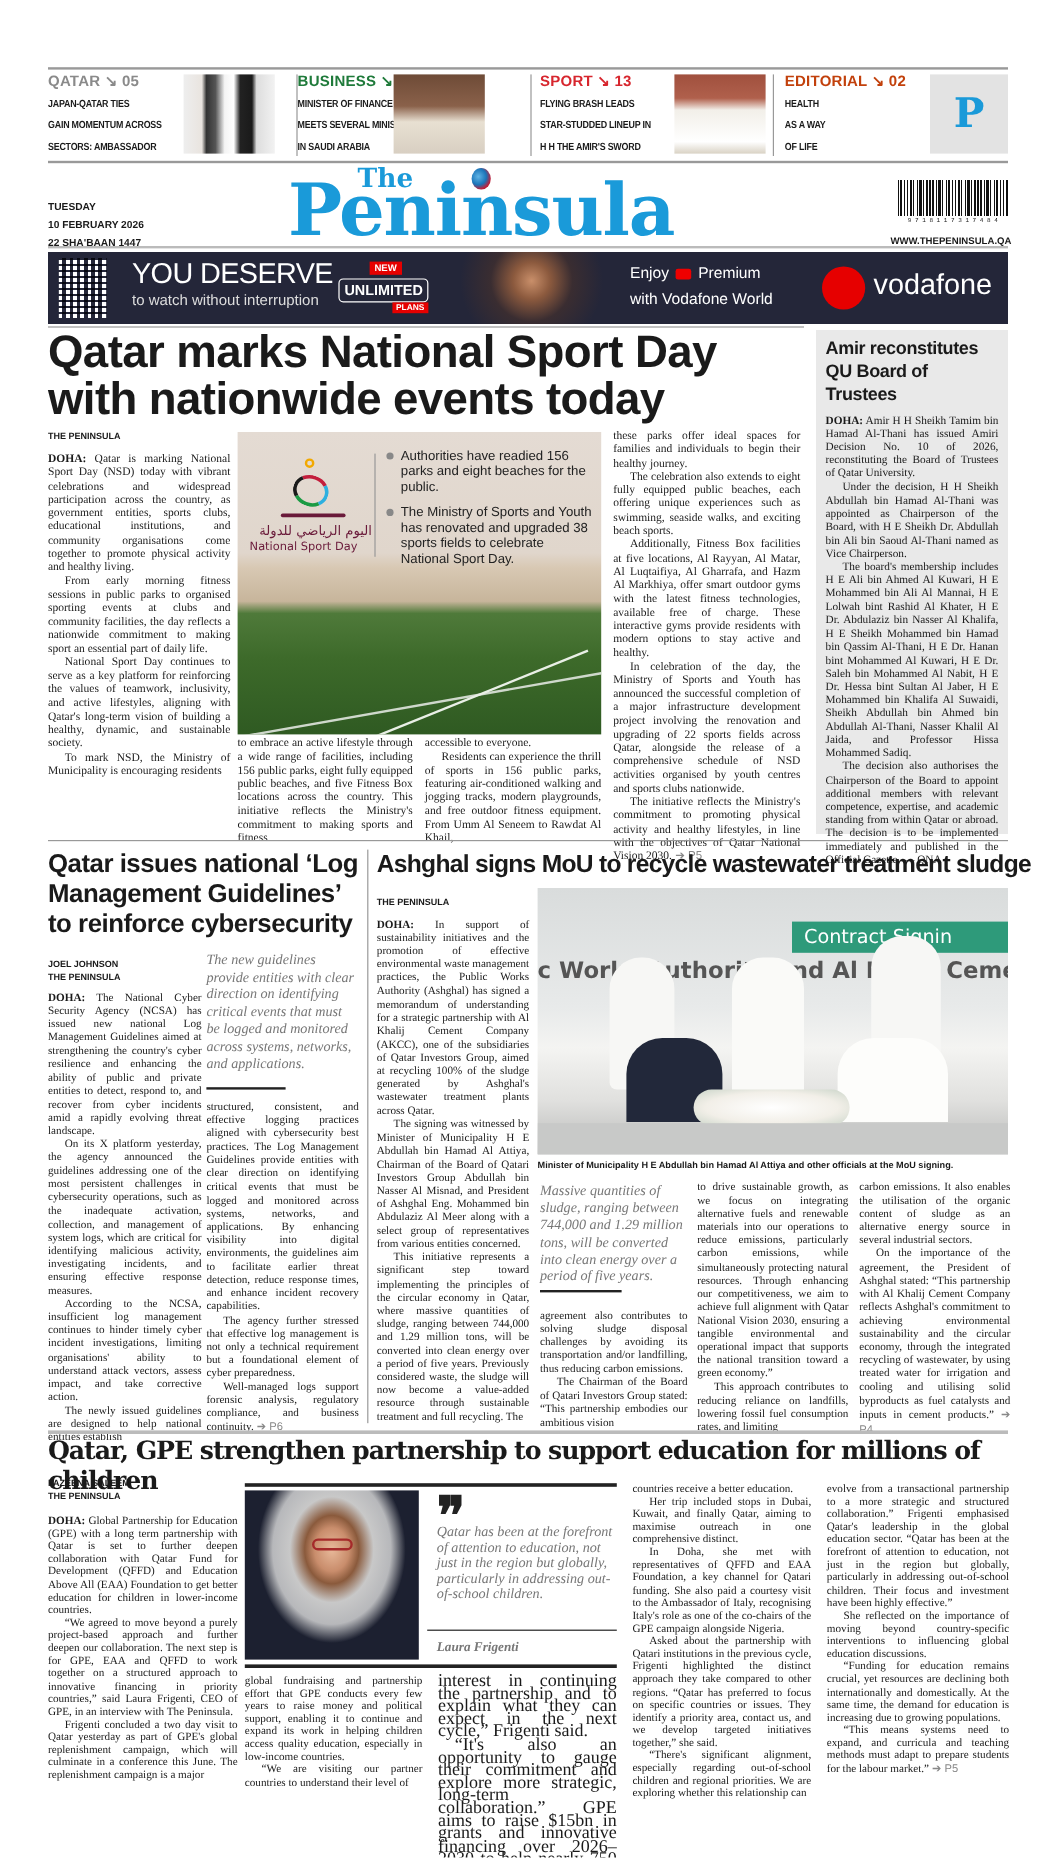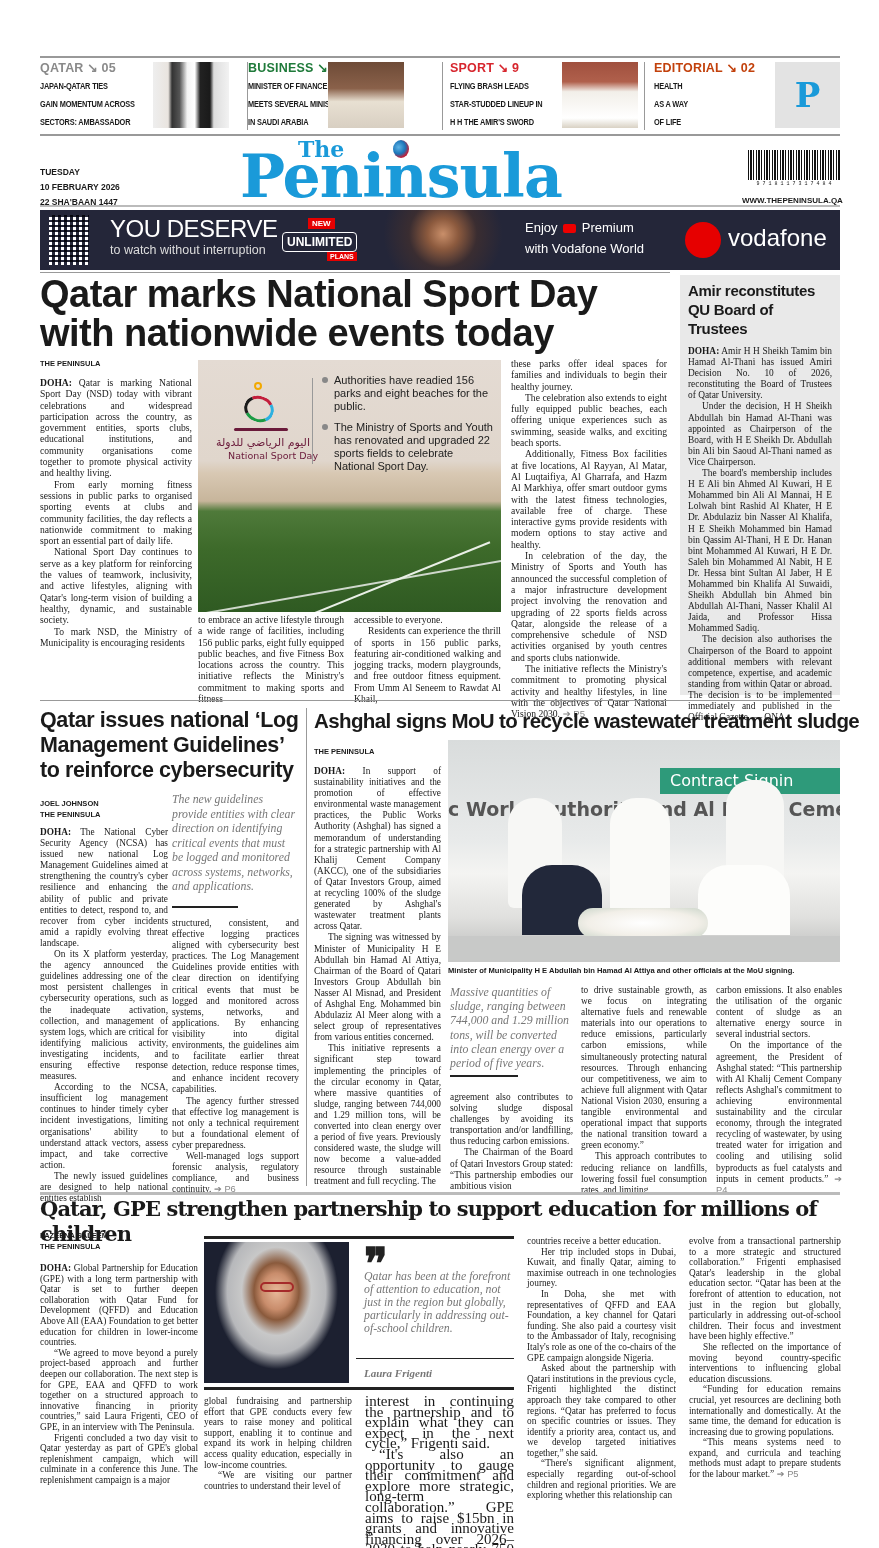--- a/index.html
+++ b/index.html
@@ -52,21 +52,21 @@
   <div class="t-sec" style="color:#1f7a3a">BUSINESS ↘ 10</div>
   <div class="t-lines">
     <div>MINISTER OF FINANCE</div>
       <div>MEETS SEVERAL MINISTERS</div>
       <div>IN SAUDI ARABIA</div>
   </div>
   <div class="t-img" style="left:80px;background:linear-gradient(180deg,#6e4b37 0,#8a614a 40%,#e8e0d2 60%,#d8cfc2 100%)"></div>
 </div>
 <div class="vsep" style="left:442px;top:62px;height:68px"></div>
 <div class="teaser" style="left:450px;width:200px">
-  <div class="t-sec" style="color:#d7262e">SPORT ↘ 9</div>
+  <div class="t-sec" style="color:#d7262e">SPORT ↘ 13</div>
   <div class="t-lines">
     <div>FLYING BRASH LEADS</div>
       <div>STAR-STUDDED LINEUP IN</div>
       <div>H H THE AMIR'S SWORD</div>
   </div>
   <div class="t-img" style="left:112px;background:linear-gradient(180deg,#a0503e 0,#b0604c 30%,#f2efe9 45%,#ffffff 85%,#d9d2c4 100%)"></div>
 </div>
 <div class="vsep" style="left:644px;top:62px;height:68px"></div>
 <div class="teaser" style="left:654px;width:186px">
   <div class="t-sec" style="color:#c2410c">EDITORIAL ↘ 02</div>
@@ -124,25 +124,25 @@
     <p>To mark NSD, the Ministry of Municipality is encouraging residents</p>
   </div>
 
 <div class="photo" style="left:198px;top:360px;width:303px;height:252px;background:linear-gradient(180deg,#e4dbd3 0,#e0d6cc 40%,#d8c8b3 45%,#c7b59b 56%,#4f7a3a 60%,#3d6a2a 75%,#2f5a22 100%)">
   <div style="position:absolute;left:32px;top:22px;width:58px;height:50px">
     <div style="position:absolute;left:24px;top:0;width:8px;height:8px;border-radius:50%;border:2px solid #f2a900"></div>
     <div style="position:absolute;left:14px;top:14px;width:30px;height:26px;border:3px solid #1b1b1b;border-color:#c31e3c #2db0e0 #1b9b44 #1b1b1b;border-radius:50%;transform:rotate(20deg)"></div>
     <div style="position:absolute;left:4px;top:46px;width:54px;height:3px;background:#6a1a3a;border-radius:2px"></div>
   </div>
   <div style="position:absolute;left:10px;top:76px;width:110px;text-align:center;color:#6a1a3a;font-size:11px;font-family:'DejaVu Sans',sans-serif">اليوم الرياضي للدولة</div>
-  <div style="position:absolute;left:10px;top:90px;width:110px;text-align:right;color:#6a1a3a;font-size:9.5px;font-family:'DejaVu Sans',sans-serif">National Sport Day</div>
+  <div style="position:absolute;left:10px;top:90px;width:110px;text-align:left;color:#6a1a3a;font-size:9.5px;font-family:'DejaVu Sans',sans-serif">National Sport Day</div>
   <div style="position:absolute;left:114px;top:18px;width:1px;height:86px;background:#999"></div>
   <div style="position:absolute;left:124px;top:14px;width:172px;font-family:'Liberation Sans',sans-serif;font-size:11px;line-height:13px;color:#222">
     <div style="position:relative;padding-left:12px;margin-bottom:8px"><span style="position:absolute;left:0;top:3px;width:6px;height:6px;border-radius:50%;background:#888"></span><span>Authorities have readied 156 parks and eight beaches for the public.</span></div>
-    <div style="position:relative;padding-left:12px"><span style="position:absolute;left:0;top:3px;width:6px;height:6px;border-radius:50%;background:#888"></span><span>The Ministry of Sports and Youth has renovated and upgraded 22 sports fields to celebrate National Sport Day.</span></div>
+    <div style="position:relative;padding-left:12px"><span style="position:absolute;left:0;top:3px;width:6px;height:6px;border-radius:50%;background:#888"></span><span>The Ministry of Sports and Youth has renovated and upgraded 38 sports fields to celebrate National Sport Day.</span></div>
   </div>
   <div style="position:absolute;left:0;top:200px;width:303px;height:2px;background:#cfd8cc;transform:rotate(-10deg);transform-origin:right"></div>
   <div style="position:absolute;left:0;top:238px;width:303px;height:2px;background:#e9efe6;transform:rotate(-22deg)"></div>
 </div>
 
 <div class="abs body" style="left:198px;top:614px;width:146px">
     <p class="first">to embrace an active lifestyle through a wide range of facilities, including 156 public parks, eight fully equipped public beaches, and five Fitness Box locations across the country. This initiative reflects the Ministry's commitment to making sports and fitness</p>
   </div>
 <div class="abs body" style="left:354px;top:614px;width:147px">
     <p class="first">accessible to everyone.</p>
@@ -248,21 +248,21 @@
 <div class="abs body" style="left:204px;top:1396px;width:148px;font-size:9.3px;line-height:10.6px" id="gpe2">
     <p class="first">global fundraising and partnership effort that GPE conducts every few years to raise money and political support, enabling it to continue and expand its work in helping children access quality education, especially in low-income countries.</p>
     <p>“We are visiting our partner countries to understand their level of</p>
   </div>
 <div class="abs body" style="left:365px;top:1396px;width:149px;font-size:15px;line-height:10.6px" id="gpe3">
     <p class="first">interest in continuing the partnership and to explain what they can expect in the next cycle,” Frigenti said.</p>
     <p>“It's also an opportunity to gauge their commitment and explore more strategic, long-term collaboration.” GPE aims to raise $15bn in grants and innovative financing over 2026–2030 to help nearly 750 million children in 96</p>
   </div>
 <div class="abs body" style="left:527px;top:1236px;width:149px;font-size:9.3px;line-height:10.6px" id="gpe4">
     <p class="first">countries receive a better education.</p>
-    <p>Her trip included stops in Dubai, Kuwait, and finally Qatar, aiming to maximise outreach in one technologies journey.</p>
+    <p>Her trip included stops in Dubai, Kuwait, and finally Qatar, aiming to maximise outreach in one comprehensive distinct.</p>
     <p>In Doha, she met with representatives of QFFD and EAA Foundation, a key channel for Qatari funding. She also paid a courtesy visit to the Ambassador of Italy, recognising Italy's role as one of the co-chairs of the GPE campaign alongside Nigeria.</p>
     <p>Asked about the partnership with Qatari institutions in the previous cycle, Frigenti highlighted the distinct approach they take compared to other regions. “Qatar has preferred to focus on specific countries or issues. They identify a priority area, contact us, and we develop targeted initiatives together,” she said.</p>
     <p>“There's significant alignment, especially regarding out-of-school children and regional priorities. We are exploring whether this relationship can</p>
   </div>
 <div class="abs body" style="left:689px;top:1236px;width:152px;font-size:9.3px;line-height:10.6px" id="gpe5">
     <p class="first">evolve from a transactional partnership to a more strategic and structured collaboration.” Frigenti emphasised Qatar's leadership in the global education sector. “Qatar has been at the forefront of attention to education, not just in the region but globally, particularly in addressing out-of-school children. Their focus and investment have been highly effective.”</p>
     <p>She reflected on the importance of moving beyond country-specific interventions to influencing global education discussions.</p>
     <p>“Funding for education remains crucial, yet resources are declining both internationally and domestically. At the same time, the demand for education is increasing due to growing populations.</p>
     <p>“This means systems need to expand, and curricula and teaching methods must adapt to prepare students for the labour market.”<span class="arrow"> ➔ P5</span></p>
   </div>

